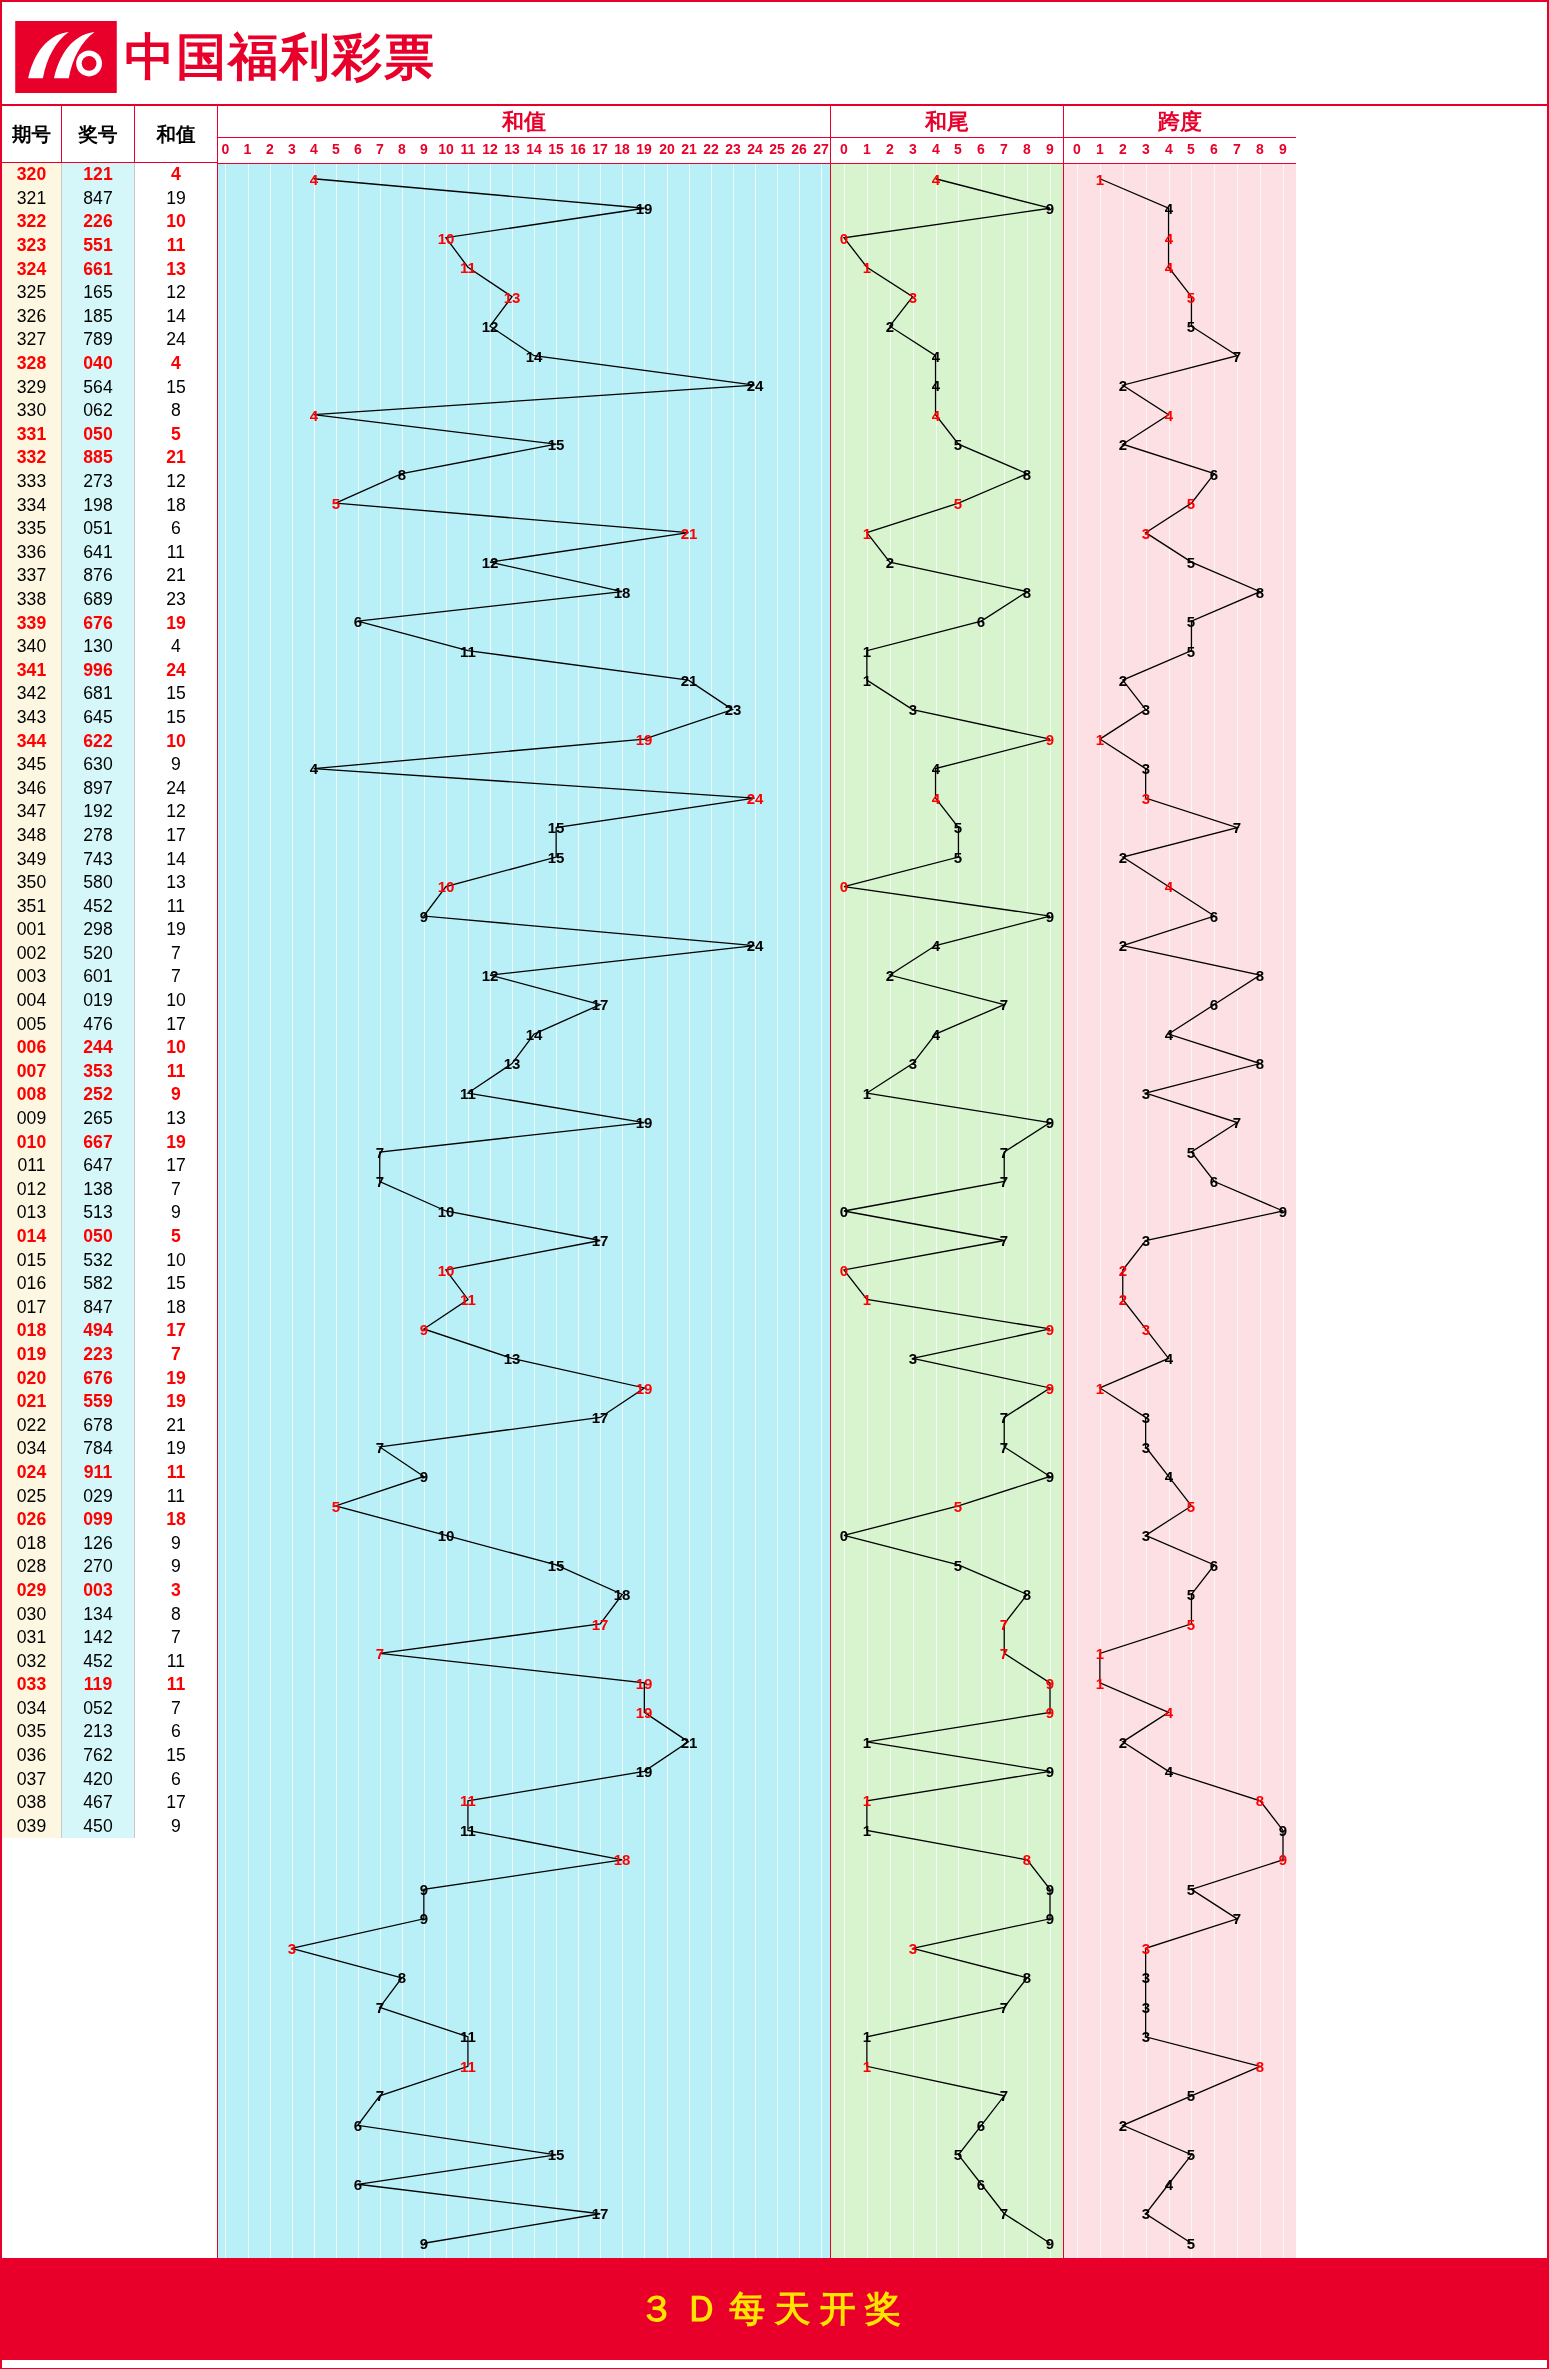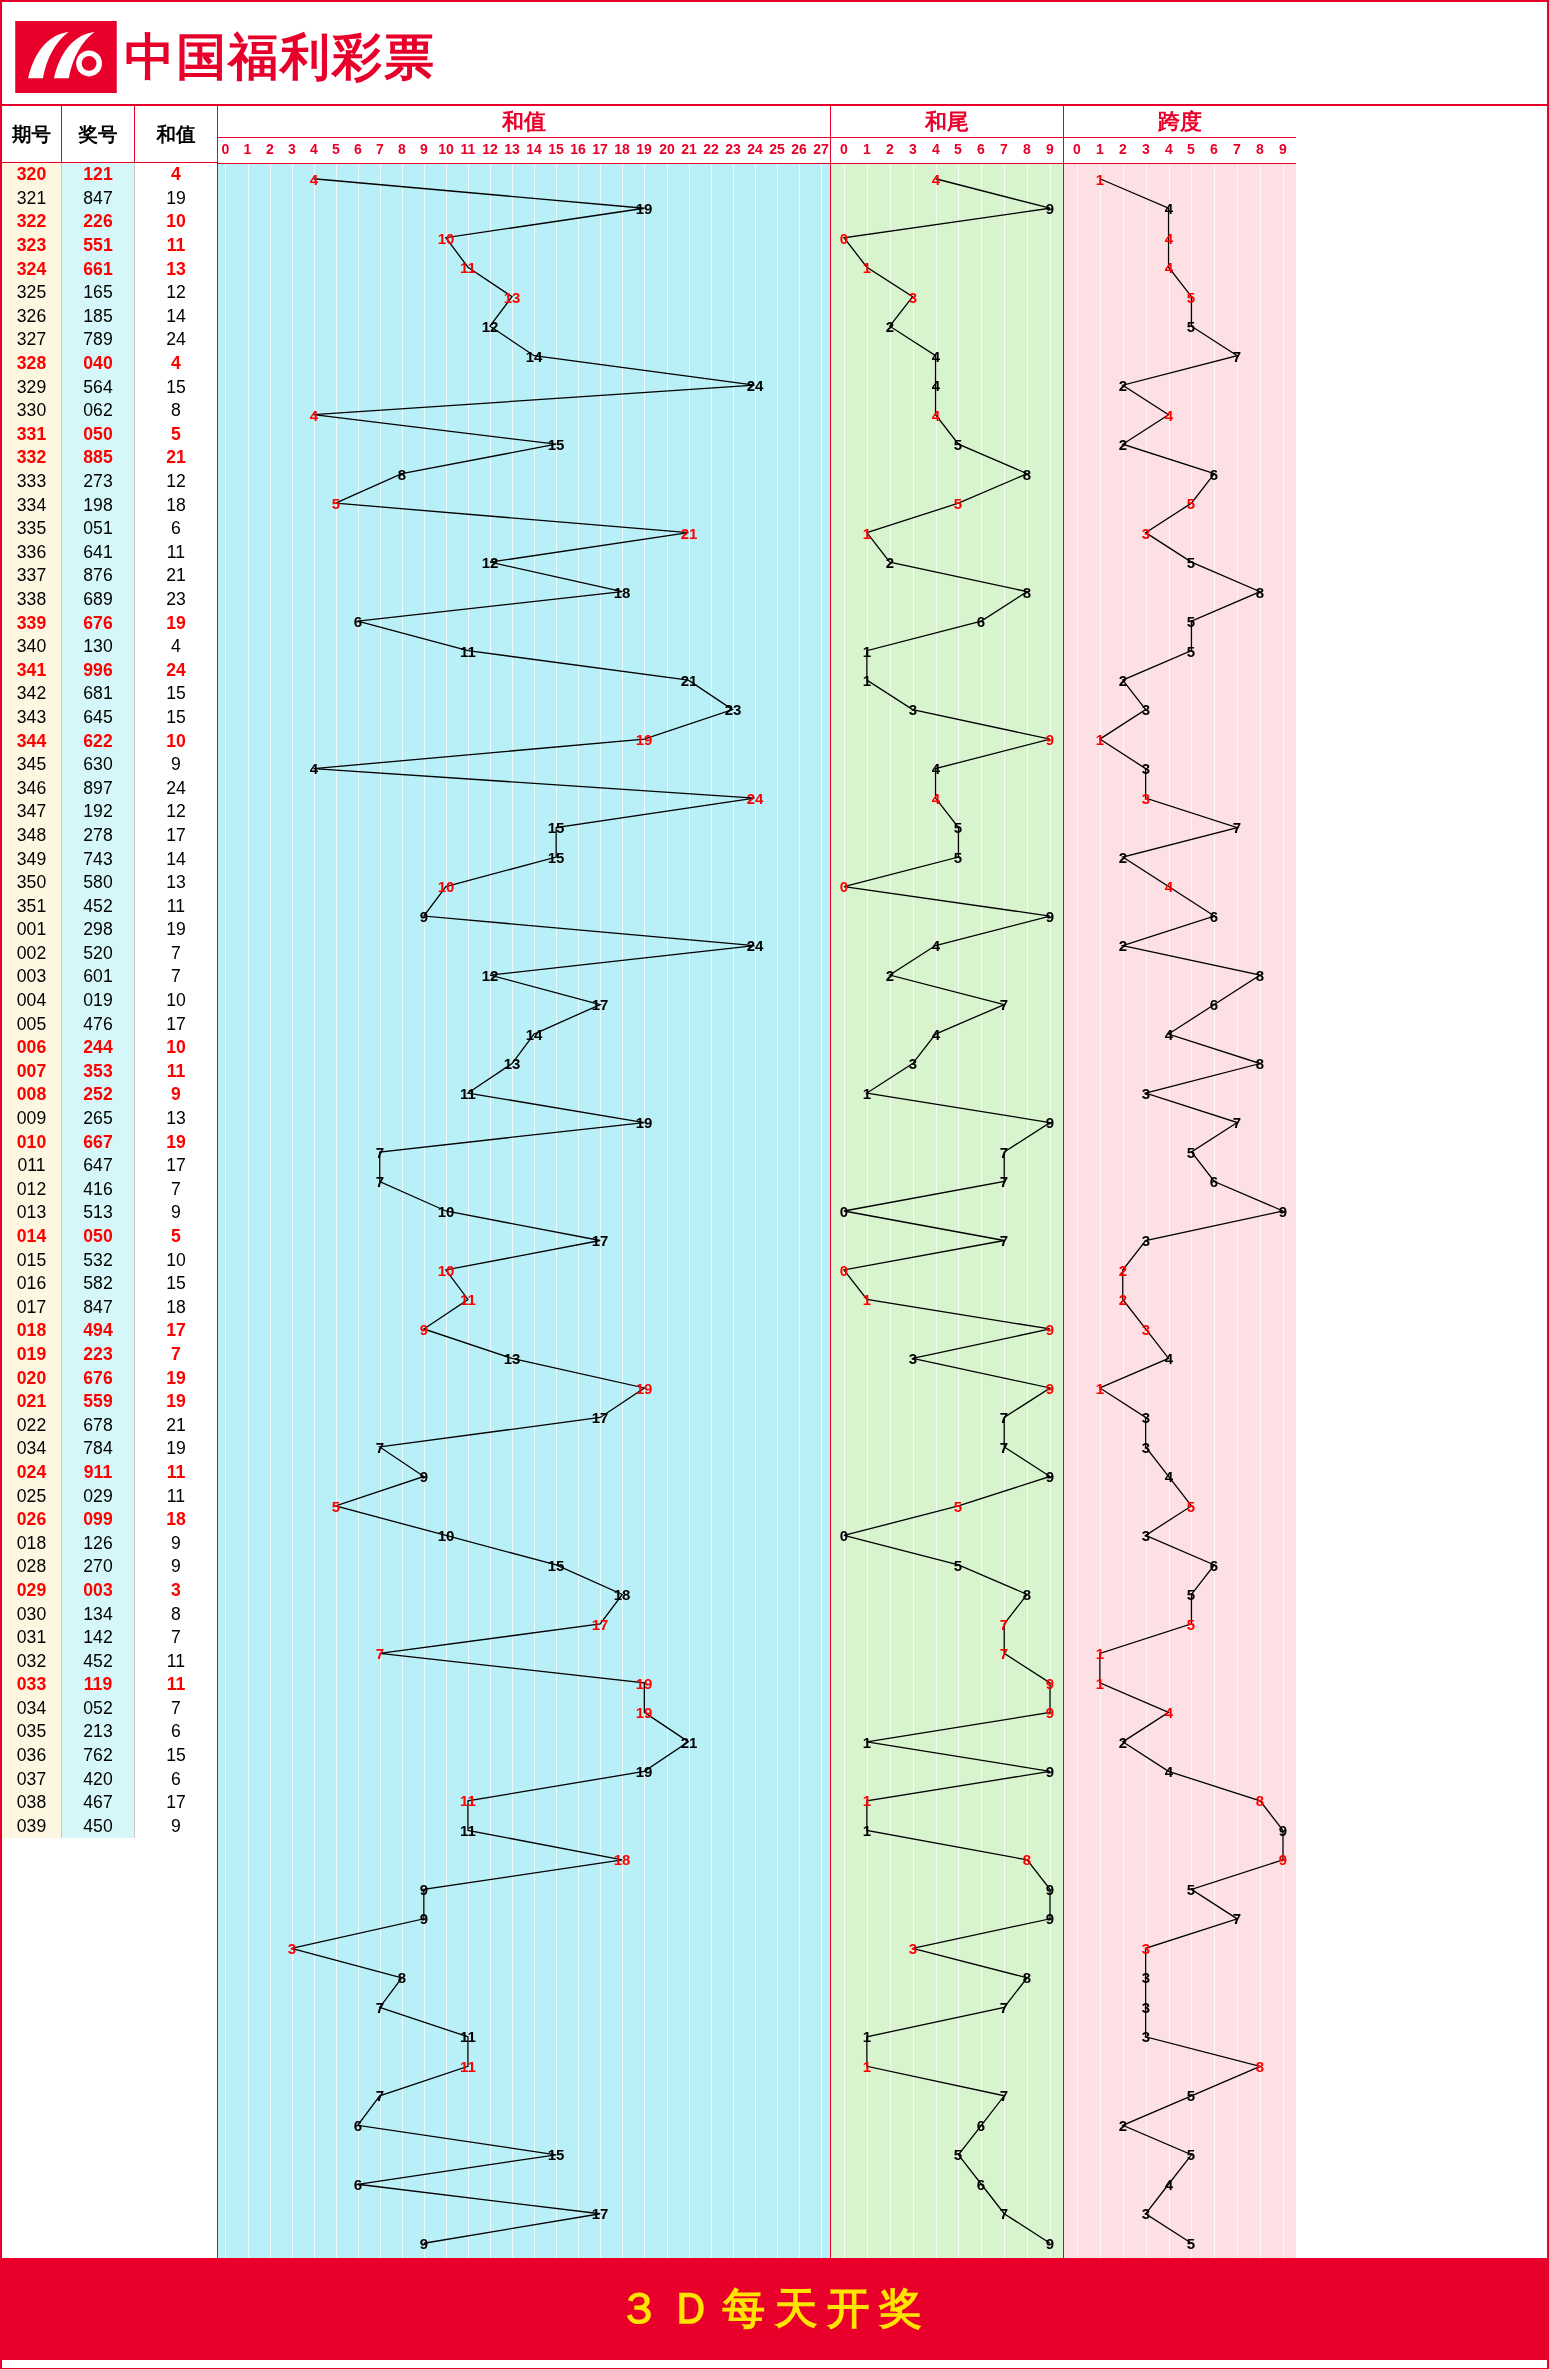--- a/index.html
+++ b/index.html
@@ -39,21 +39,21 @@
   .pB .parea{background:#d8f4cf;}
   .pC{width:232px;}
   .pC .parea{background:#fce0e4;}
   .vline{position:absolute;top:0;bottom:0;width:0.9px;background:rgba(255,255,255,.75);}
   .pt{position:absolute;font-size:15px;font-weight:bold;transform:translate(-50%,-50%);white-space:nowrap;font-family:"Liberation Sans",sans-serif;}
   .pt.r{color:#ff0000;}
   .pt.b{color:#000;}
   svg.lines{position:absolute;left:0;top:0;width:100%;height:100%;}
   
   .footer{height:102px;background:#e8002a;display:flex;align-items:center;justify-content:center;}
-  .footer span{font-family:"Liberation Serif",serif;font-size:43px;font-weight:bold;color:#ffe400;letter-spacing:9.3px;}
+  .footer span{font-family:"Liberation Serif",serif;font-size:36px;font-weight:bold;color:#ffe400;letter-spacing:9.3px;}
 </style>
 </head>
 <body>
 
 <div class="page">
 
   <div class="header">
     <div class="logo">
       <span class="logo-mark">
         <svg viewBox="0 0 110 78" width="102" height="72">
@@ -287,21 +287,21 @@
             <div class="n2 red">667</div>
             <div class="n3 red">19</div>
           </div>
           <div class="lrow">
             <div class="n1 blk">011</div>
             <div class="n2 blk">647</div>
             <div class="n3 blk">17</div>
           </div>
           <div class="lrow">
             <div class="n1 blk">012</div>
-            <div class="n2 blk">416</div>
+            <div class="n2 blk">138</div>
             <div class="n3 blk">7</div>
           </div>
           <div class="lrow">
             <div class="n1 blk">013</div>
             <div class="n2 blk">513</div>
             <div class="n3 blk">9</div>
           </div>
           <div class="lrow">
             <div class="n1 red">014</div>
             <div class="n2 red">050</div>

